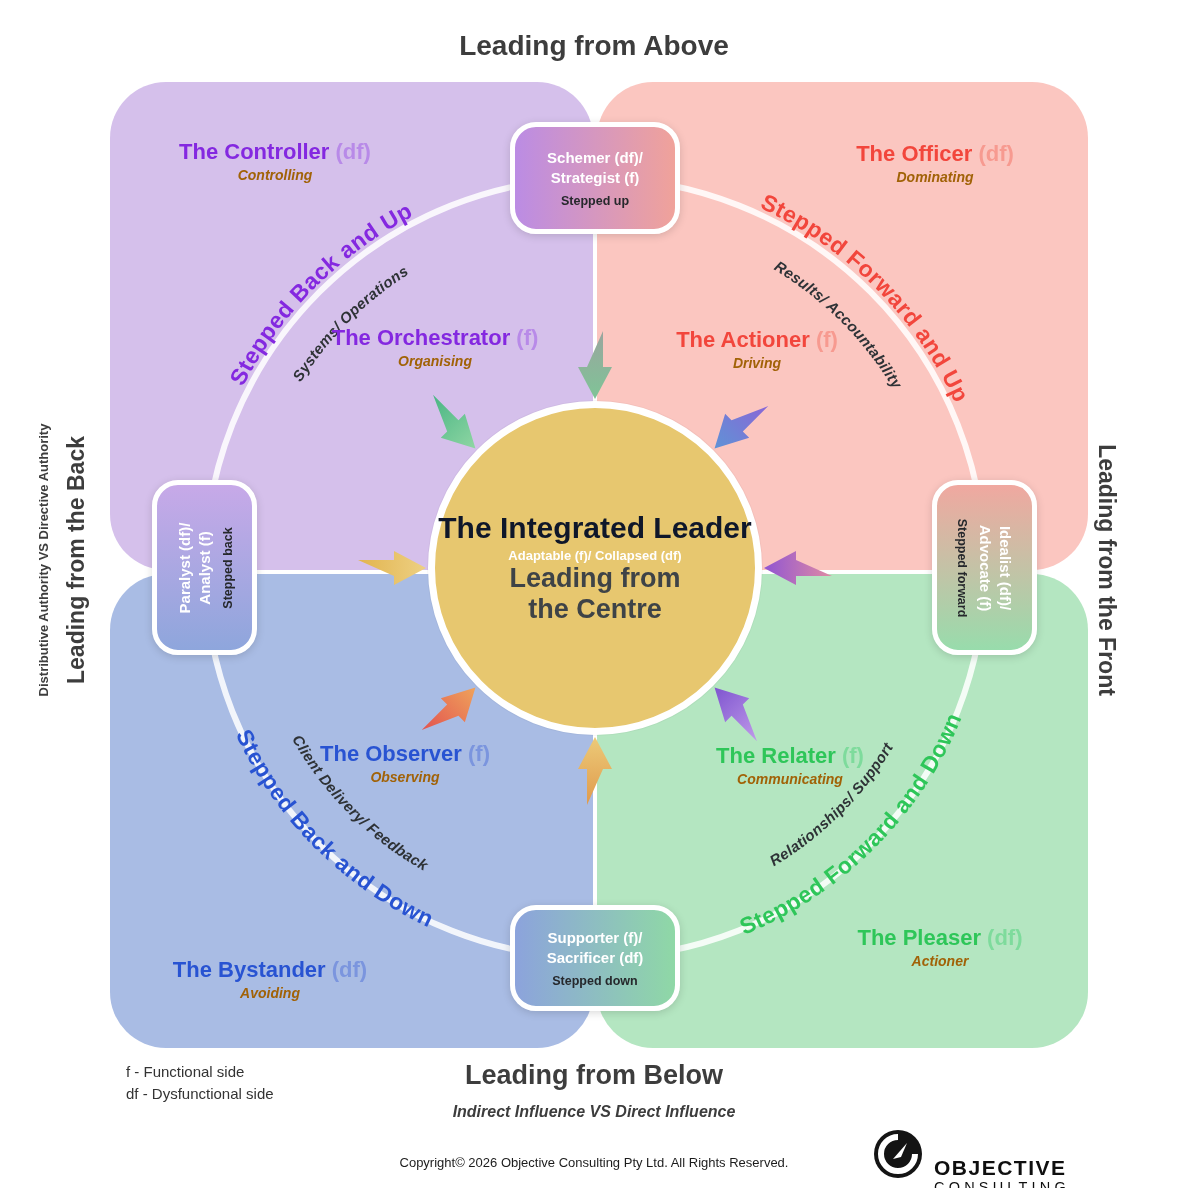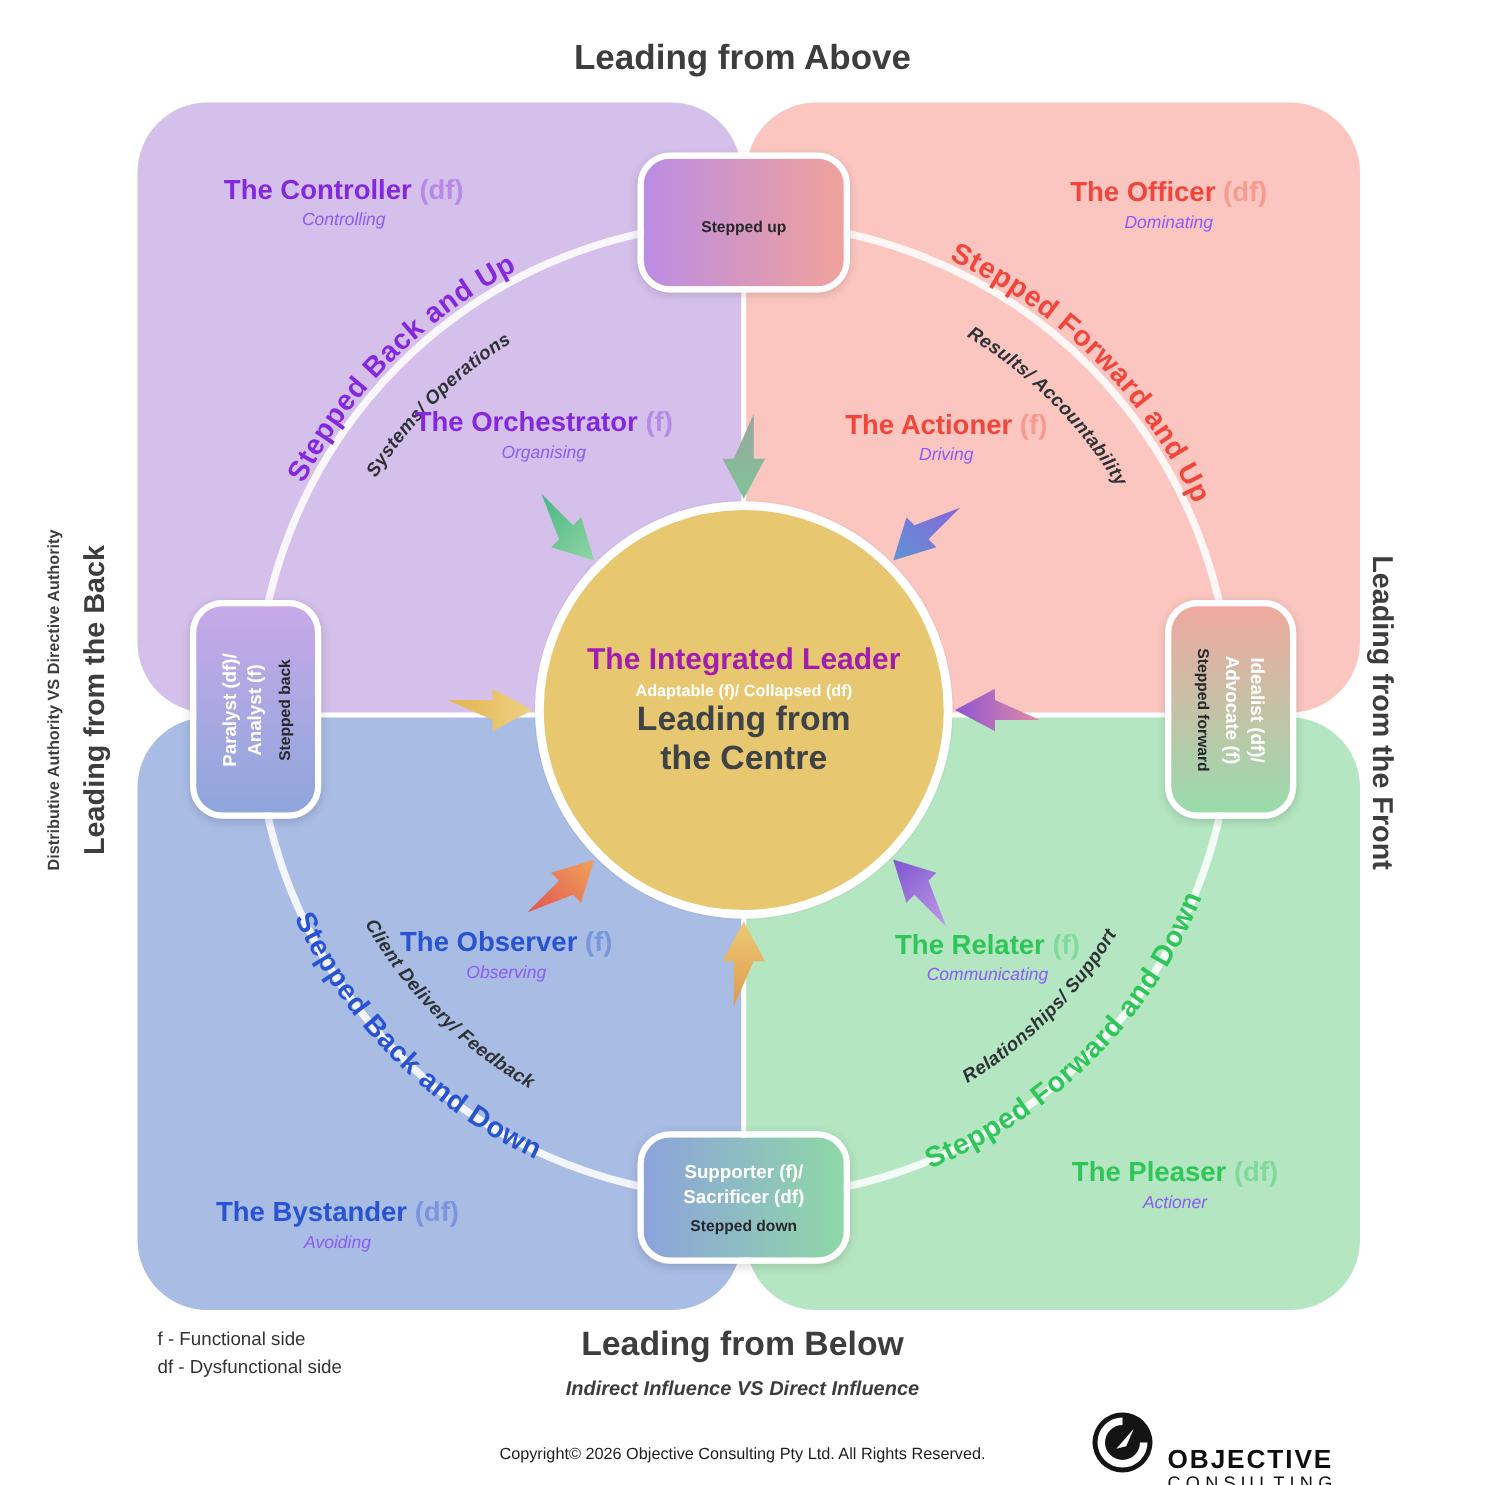--- a/index.html
+++ b/index.html
@@ -19,36 +19,36 @@
   .arc-main{font-family:"Liberation Sans",sans-serif;font-size:23px;font-weight:700;letter-spacing:.5px;}
   .arc-sub{font-family:"Liberation Sans",sans-serif;font-size:15px;font-weight:700;font-style:italic;fill:#2e3236;letter-spacing:.3px;}
   .fill-purple{fill:var(--c-purple,#8428e0);}
   .fill-red{fill:var(--c-red,#f2463c);}
   .fill-blue{fill:var(--c-blue,#2853d2);}
   .fill-green{fill:var(--c-green,#2ec659);}
 
   
   .qlabel{position:absolute;z-index:3;text-align:center;}
   .qlabel .ttl{font-size:22px;font-weight:700;line-height:1.1;}
-  .qlabel .trait{font-size:14px;font-weight:400;font-style:italic;color:#8b5cf6;margin-top:3px;}
+  .qlabel .trait{font-size:14px;font-weight:700;font-style:italic;color:#a16207;margin-top:3px;}
   .qlabel.purple .name{color:var(--c-purple,#8428e0);}
   .qlabel.purple .suffix{color:var(--c-purple-light,#b88ae8);}
   .qlabel.red .name{color:var(--c-red,#f2463c);}
   .qlabel.red .suffix{color:var(--c-red-light,#f79a90);}
   .qlabel.blue .name{color:var(--c-blue,#2853d2);}
   .qlabel.blue .suffix{color:var(--c-blue-light,#7b95de);}
   .qlabel.green .name{color:var(--c-green,#2ec659);}
   .qlabel.green .suffix{color:var(--c-green-light,#7edb9c);}
 
   
   .center-circle{position:absolute;left:428px;top:401px;width:334px;height:334px;z-index:3;
     border-radius:50%;background:var(--c-gold,#e7c76f);border:7px solid #fff;box-sizing:border-box;
     display:flex;flex-direction:column;align-items:center;justify-content:center;text-align:center;
     box-shadow:0 0 0 1px rgba(0,0,0,0.03);}
-  .center-circle .c-title{font-size:24px;font-weight:700;color:#a21caf;}
+  .center-circle .c-title{font-size:30px;font-weight:700;color:#0f172a;}
   .center-circle .c-sub{font-size:13px;font-weight:700;color:#ffffff;margin-top:3px;}
   .center-circle .c-main{font-size:27px;font-weight:700;color:#3e4347;line-height:1.15;}
 
   
   .pill{position:absolute;z-index:4;border:5px solid #fff;border-radius:26px;box-sizing:border-box;
         box-shadow:0 2px 8px rgba(0,0,0,.15);}
   .pill.top{left:510px;top:122px;width:170px;height:112px;background:linear-gradient(90deg,#bb8ce4,#f0a29a);}
   .pill.bottom{left:510px;top:905px;width:170px;height:106px;background:linear-gradient(90deg,#8ca3dc,#8fd8a6);padding-left:20px;}
   .pill.left{left:152px;top:480px;width:105px;height:175px;background:linear-gradient(180deg,#c7a9e8,#8ea6dc);}
   .pill.right{left:932px;top:480px;width:105px;height:175px;background:linear-gradient(180deg,#f0a8a0,#98dcac);}
@@ -196,20 +196,21 @@
     <div class="ttl"><span class="name">The Relater </span><span class="suffix">(f)</span></div>
     <div class="trait">Communicating</div>
   </div>
   <div class="qlabel green" style="left:810px;top:926px;width:260px;text-align:center;">
     <div class="ttl"><span class="name">The Pleaser </span><span class="suffix">(df)</span></div>
     <div class="trait">Actioner</div>
   </div>
 
   <div class="pill top">
     <div class="pill-inner">
+      <div class="nm"><span>Schemer (df)/</span><br><span>Strategist (f)</span></div>
       <div class="st">Stepped up</div>
     </div>
   </div>
   <div class="pill left">
     <div class="pill-inner">
       <div class="nm"><span>Paralyst (df)/</span><br><span>Analyst (f)</span></div>
       <div class="st">Stepped back</div>
     </div>
   </div>
   <div class="pill right">

